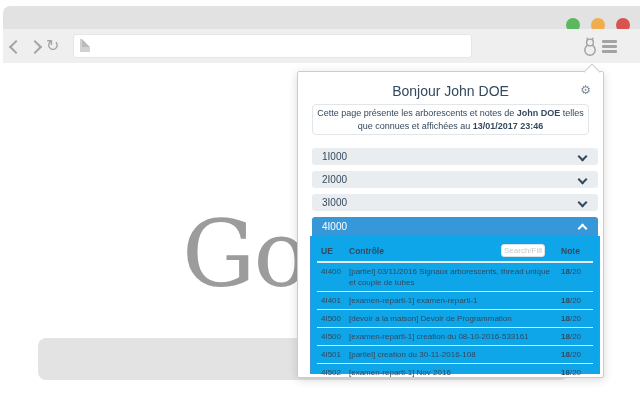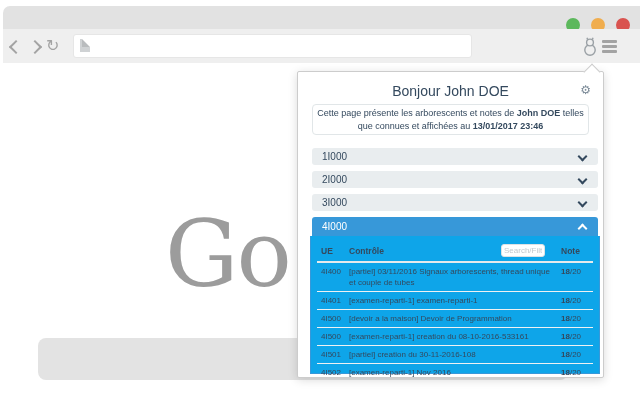--- a/index.html
+++ b/index.html
@@ -45,21 +45,21 @@
     content:"";position:absolute;top:0;right:0;width:0;height:0;
     border-style:solid;border-width:4px;
     border-color:#ffffff #ffffff #b9bcbe #b9bcbe;
   }
   .ext-btn{position:absolute;left:581px;top:37px;width:18px;height:20px;}
   .hamburger{position:absolute;left:602px;top:40px;width:15px;}
   .hamburger div{height:2.5px;background:#a3a3a3;border-radius:1px;margin-bottom:2.5px;}
   .content{position:absolute;left:3px;top:63px;right:0;bottom:0;background:#fff;}
   
   .glogo{
-    position:absolute;left:162px;top:146px;
+    position:absolute;left:179px;top:146px;
     font-family:"DejaVu Serif","Liberation Serif",serif;
     font-size:92px;line-height:92px;color:#9c9c9c;letter-spacing:-2px;
   }
   .gsearch{
     position:absolute;left:35px;top:275px;width:530px;height:42px;
     background:#e3e3e3;border:none;border-radius:8px;
   }
   
   .popup{
     position:absolute;left:297px;top:71px;width:307px;height:307px;

